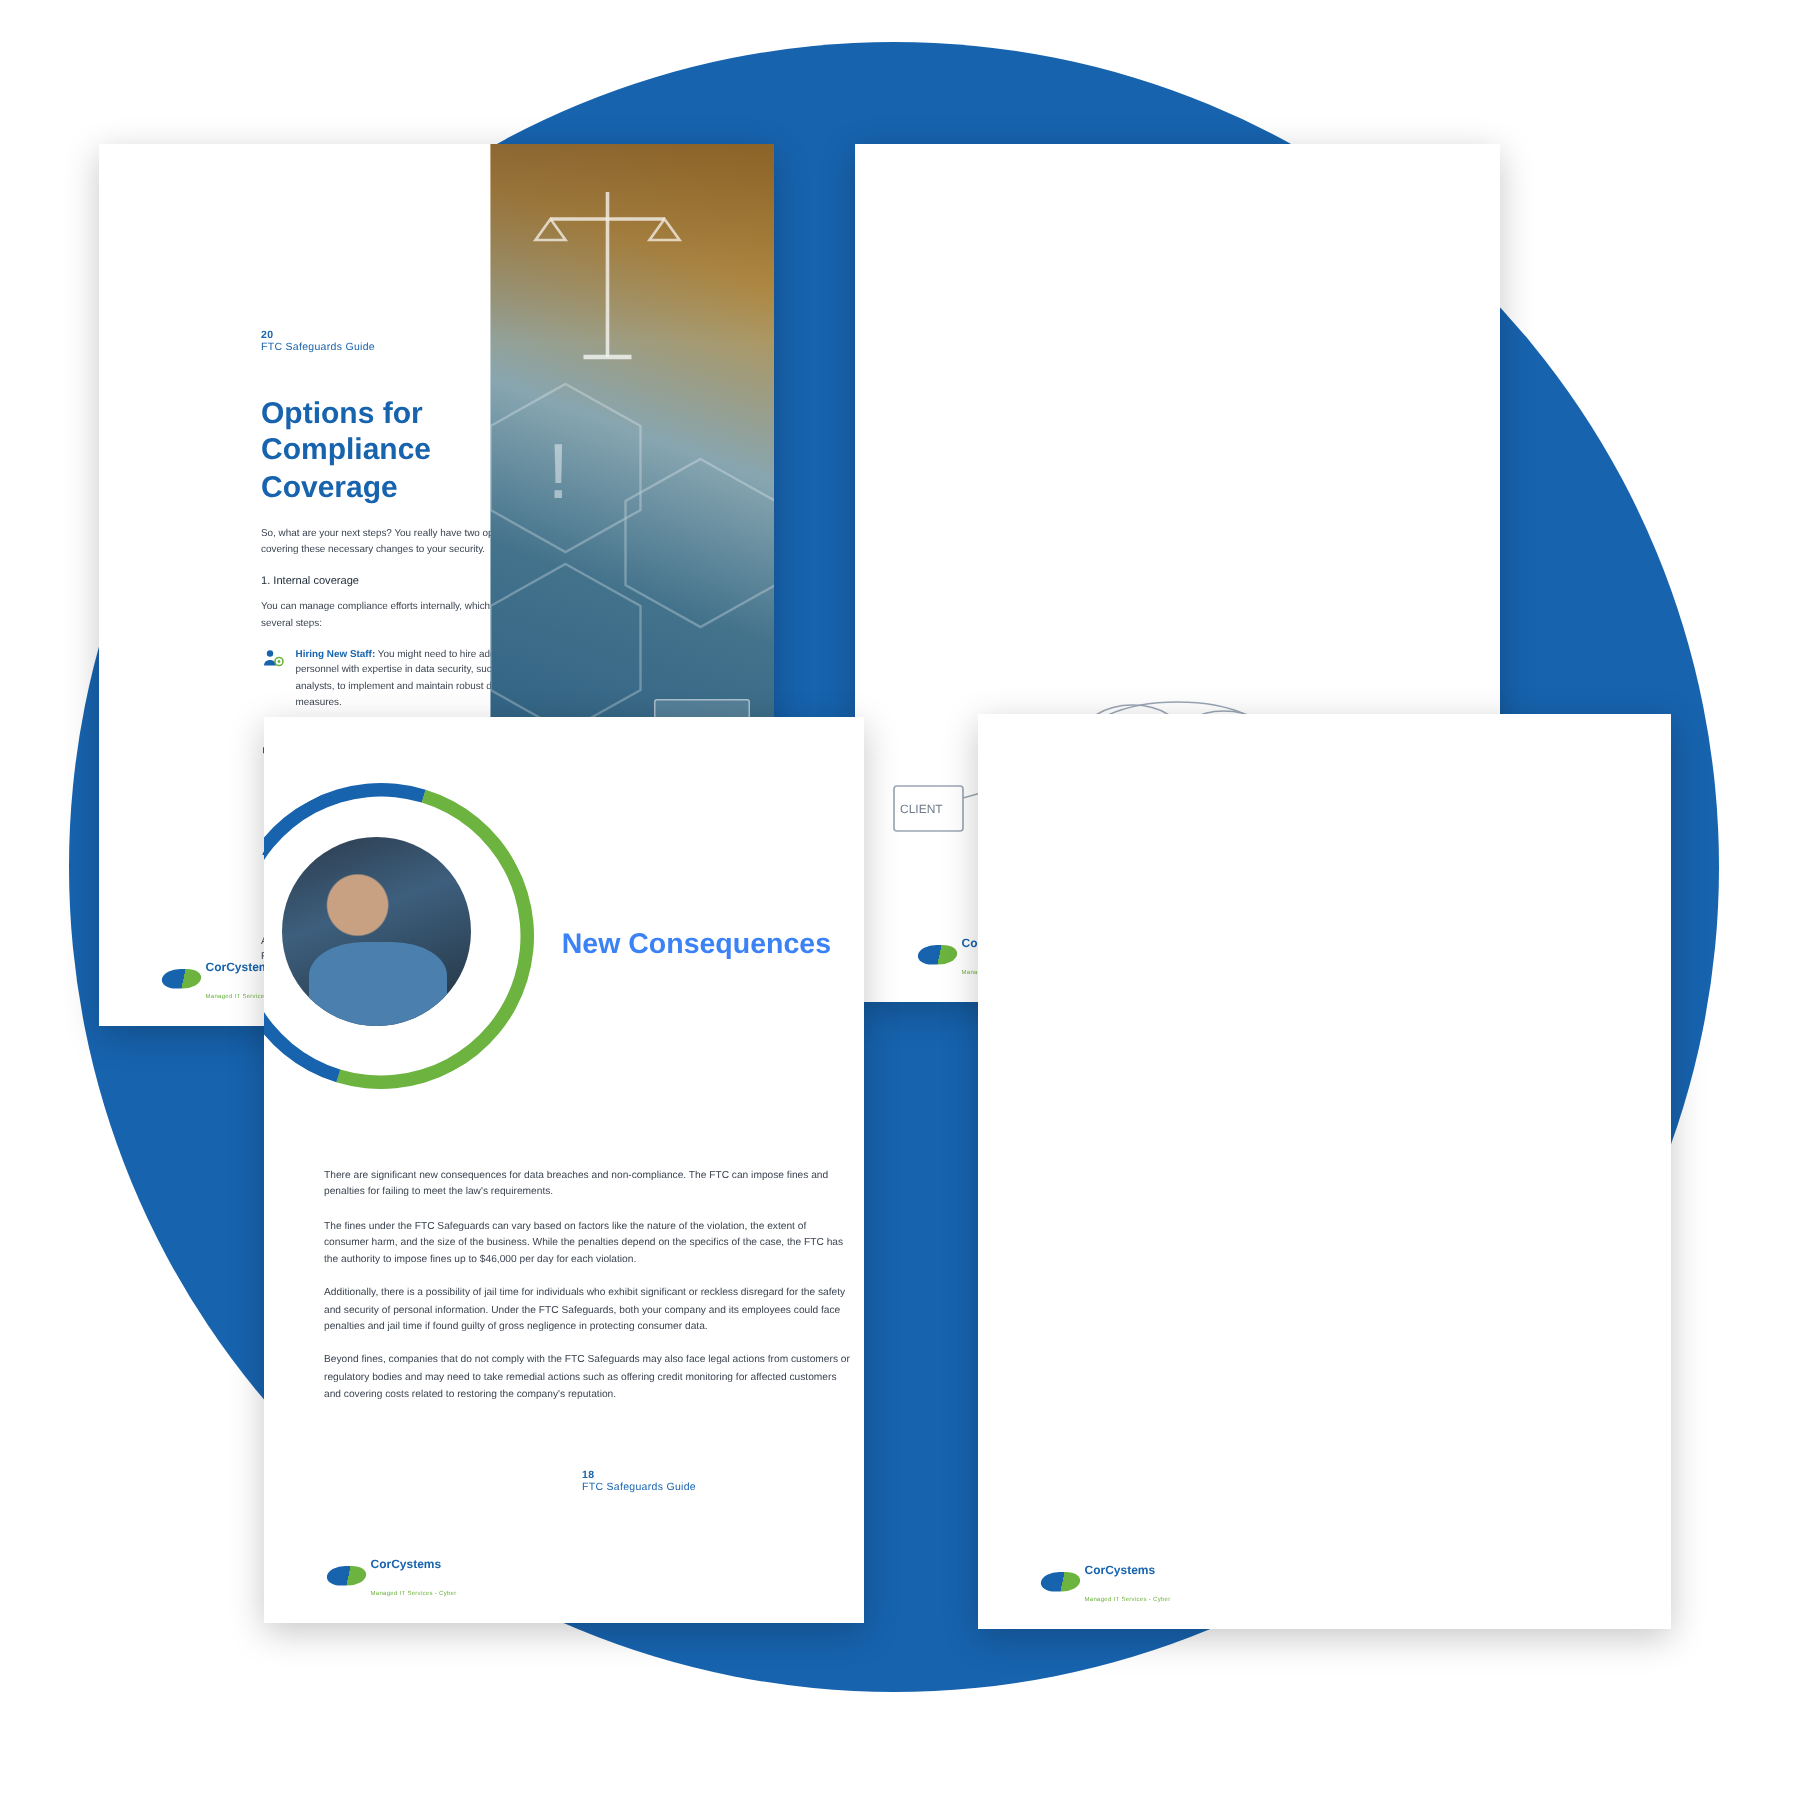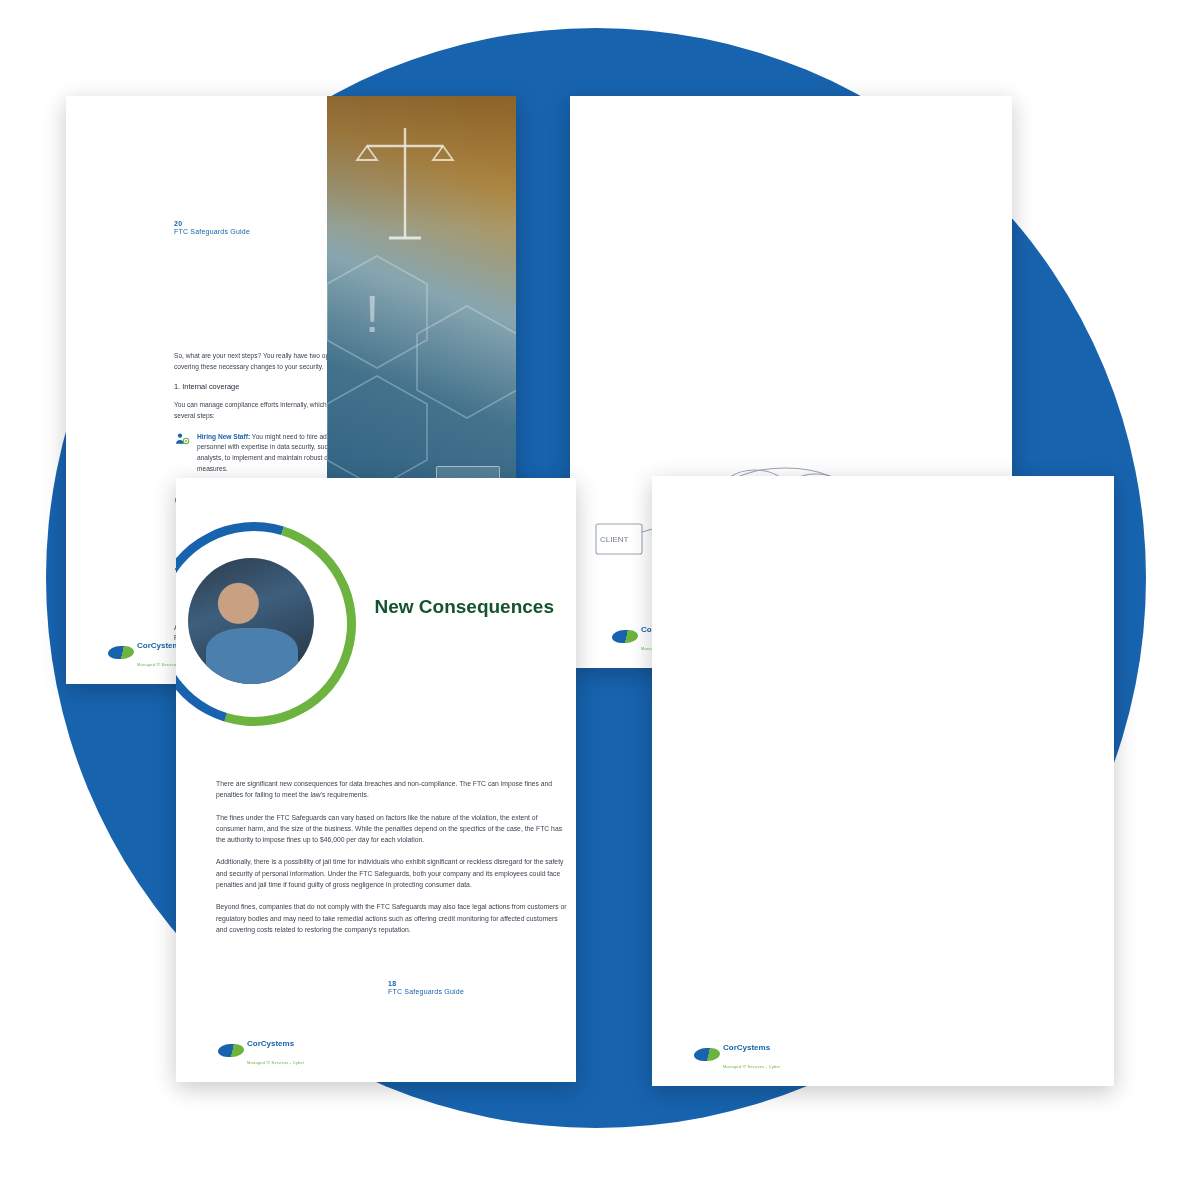--- a/index.html
+++ b/index.html
@@ -82,21 +82,21 @@
     position:absolute;right:16px;bottom:26px;width:62px;height:72px;
     background:rgba(255,255,255,.14);border:1px solid rgba(255,255,255,.5);
     border-radius:2px;
   }
   #page20 .photo .check i{
     display:block;width:30px;height:2px;background:rgba(255,255,255,.75);
     margin:11px 0 0 16px;
   }
 
   
-  #page17{left:570px;top:96px;width:430px;height:572px;padding-left:12px;}
+  #page17{left:570px;top:96px;width:430px;height:572px;}
   #page17 .circuit{
     position:absolute;left:0;top:310px;right:0;bottom:0;
     background:#ffffff;overflow:hidden;
   }
 
   
   #page18{left:176px;top:478px;width:400px;height:604px;}
   #page18 .hdr{position:absolute;left:212px;top:502px;}
   #page18 .ring{
     position:absolute;left:-24px;top:44px;width:186px;height:186px;
@@ -110,42 +110,43 @@
     background:
       radial-gradient(circle at 40% 36%, #c8a183 0 18%, rgba(0,0,0,0) 19%),
       linear-gradient(160deg,#2c3b4c 0%, #3d5f7d 40%, #22303d 100%);
     overflow:hidden;
   }
   #page18 .photo-circ .shirt{
     position:absolute;left:18px;bottom:0;width:92px;height:56px;border-radius:40% 40% 0 0;
     background:#4a7fae;
   }
   #page18 h1{
-    position:absolute;right:22px;top:118px;margin:0;
-    font-size:19px;color:#14532d;font-weight:bold;
+    position:absolute;right:22px;top:141px;margin:0;
+    font-size:19px;color:#3b82f6;font-weight:bold;
   }
   #page18 .body{position:absolute;left:40px;top:300px;width:352px;}
   #page18 .body p{margin:0 0 11px 0;font-size:6.8px;line-height:1.66;color:#3b4451;}
 
   
   #page06{left:652px;top:476px;width:462px;height:610px;}
 </style>
 </head>
 <body>
 
 <div class="stage">
 
   <div class="blue-circle"></div>
 
   <div class="page" id="page20">
     <div class="hdr">
       <div class="pg-num">20</div>
       <div class="pg-lbl">FTC Safeguards Guide</div>
     </div>
 
+    <h1>Options for Compliance Coverage</h1>
 
     <div class="body">
       <p>So, what are your next steps? You really have two options for covering these necessary changes to your security.</p>
       <h3>1. Internal coverage</h3>
       <p>You can manage compliance efforts internally, which may involve several steps:</p>
 
       <div class="bullet">
         <span class="bi">
           <svg viewBox="0 0 24 24" width="16" height="16">
               <circle cx="9" cy="7" r="3.2" fill="#1763ae"></circle>

